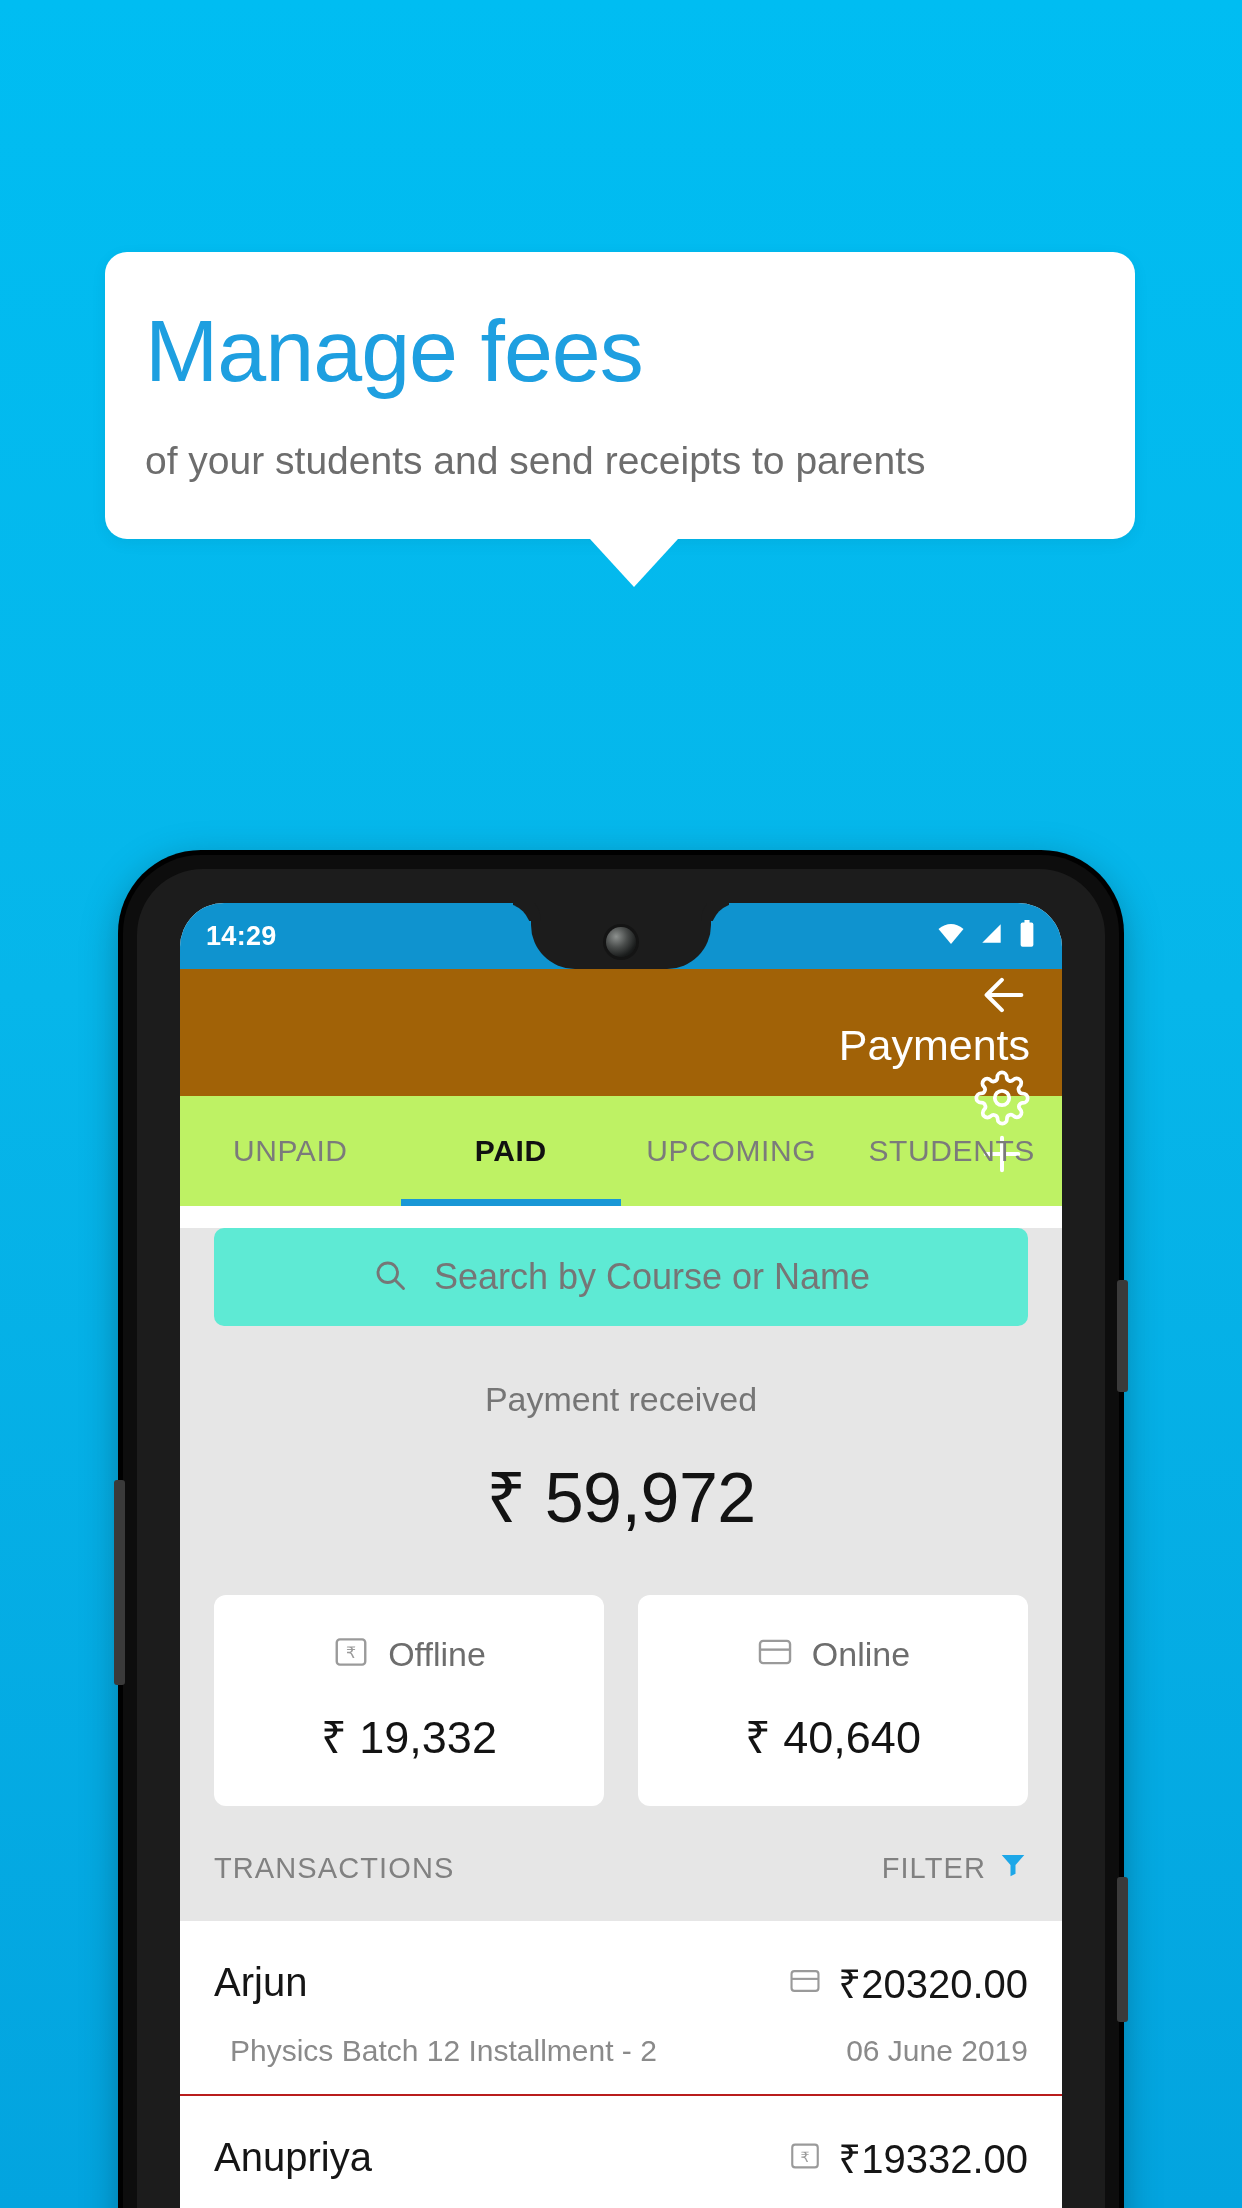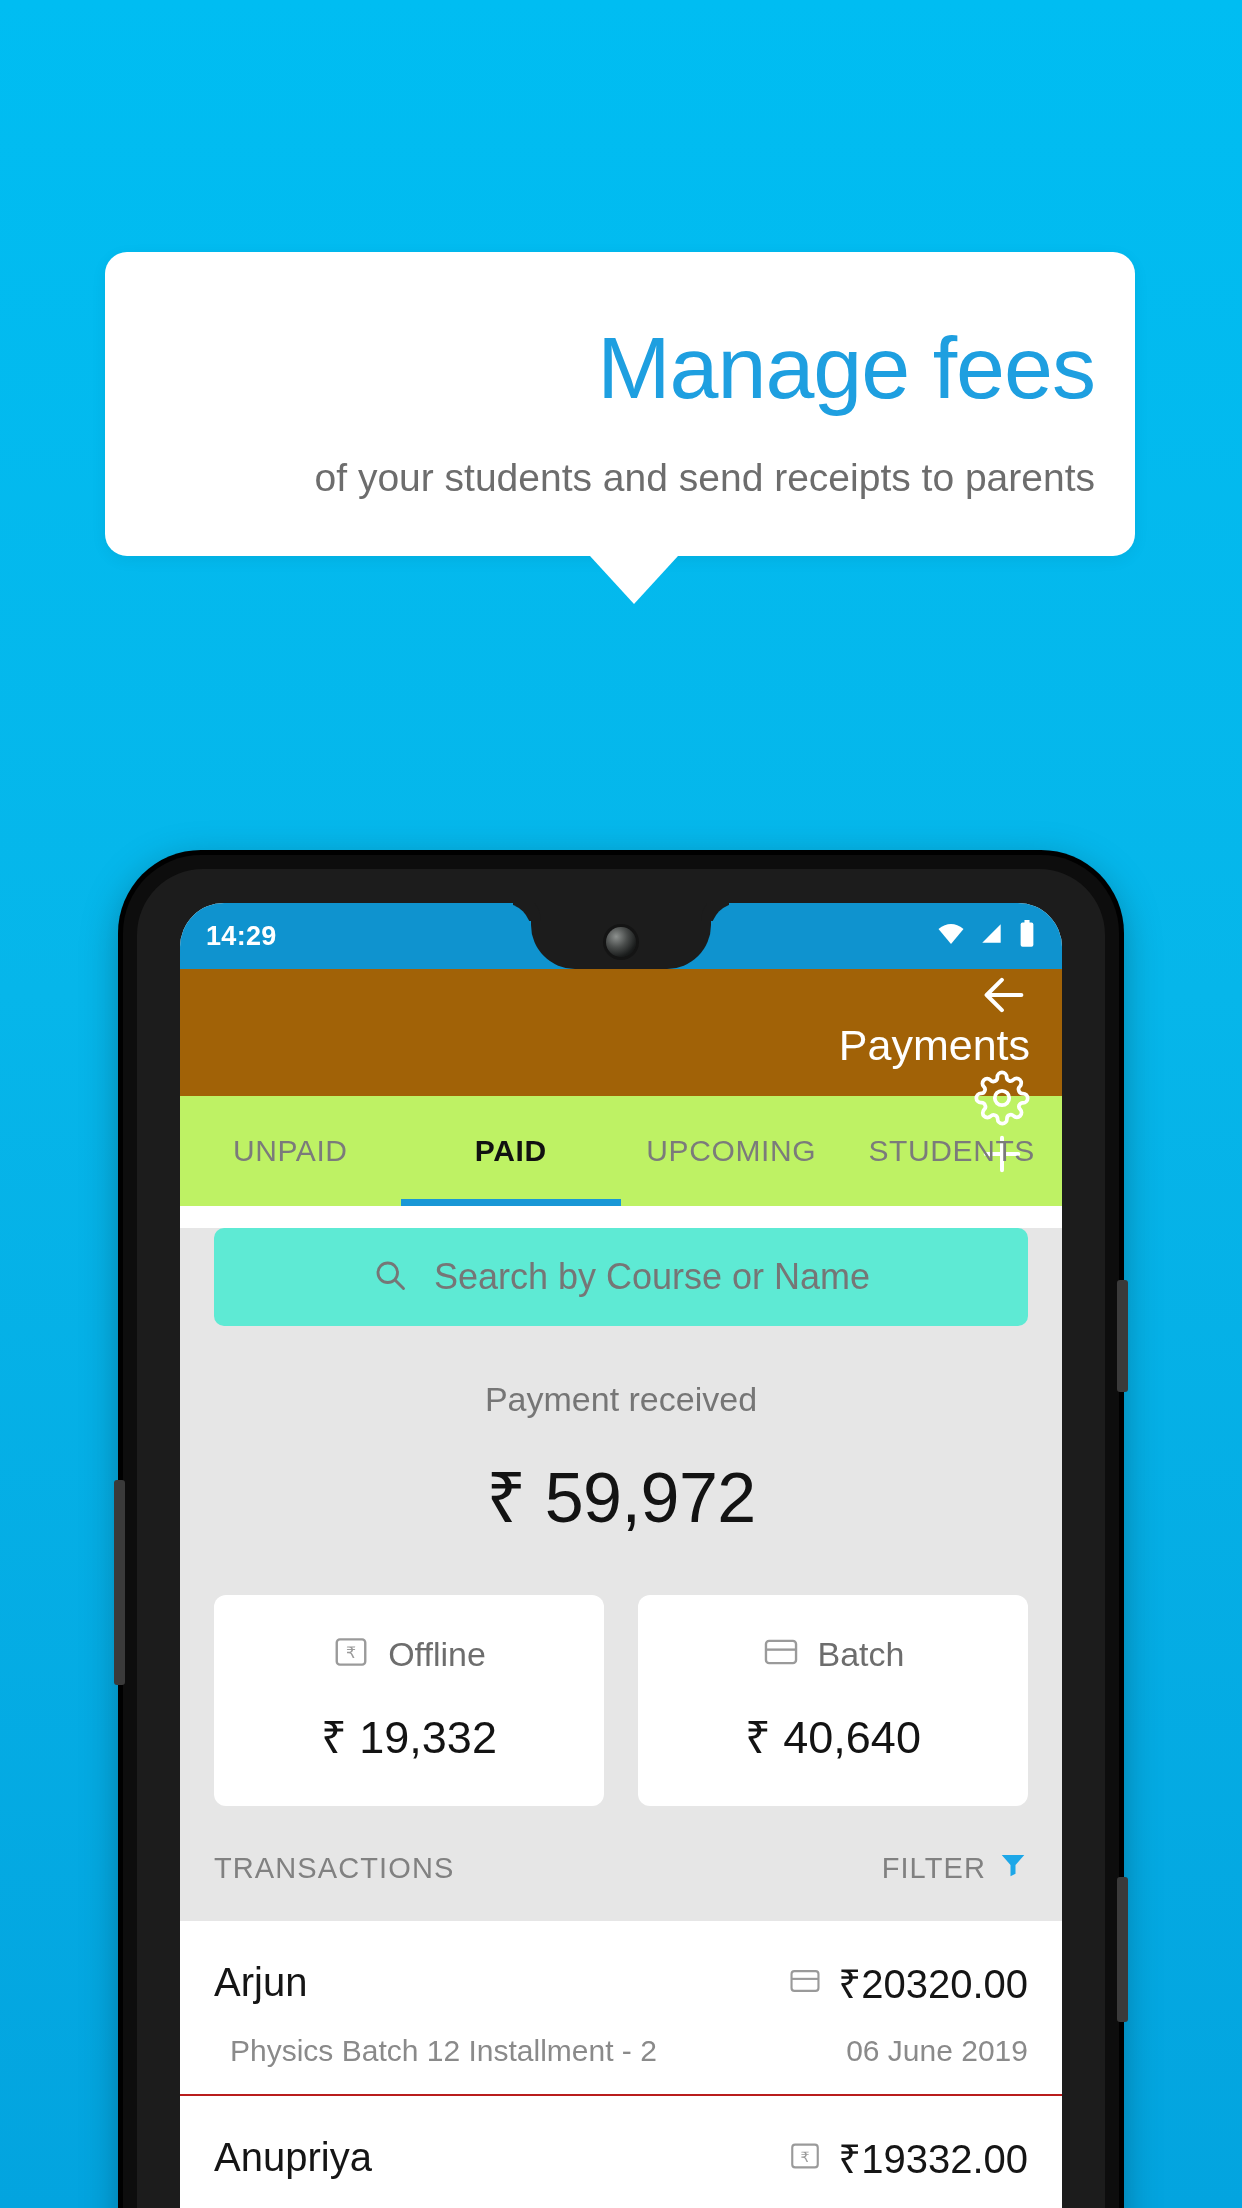--- a/index.html
+++ b/index.html
@@ -8,22 +8,22 @@
     font-family:"Liberation Sans", sans-serif;
     background:linear-gradient(180deg,#00bdf2 0%,#06b6ea 45%,#03a4df 100%);
     position:relative;
   }
 
   
   .bubble-wrap { position:absolute; left:105px; top:252px; width:1030px; }
   .bubble {
     background:#ffffff;
     border-radius:22px;
-    padding:70px 40px 56px;
-    text-align:right;
+    padding:53px 40px 56px;
+    text-align:left;
     box-shadow:0 4px 16px rgba(0,0,0,.06);
   }
   .bubble-title {
     color:#1e9fe0;
     font-size:88px;
     font-weight:400;
     letter-spacing:-1px;
     line-height:1.05;
     white-space:nowrap;
   }
@@ -267,21 +267,21 @@
             <div class="card-amt">₹ 19,332</div>
           </div>
           <div class="card">
             <div class="card-head">
               <span>
                 <svg width="38" height="38" viewBox="0 0 24 24" fill="none" stroke="#9a9a9a" stroke-width="1.5">
                     <rect x="2.5" y="5" width="19" height="14" rx="2"></rect>
                     <path d="M2.5 10.5h19"></path>
                   </svg>
               </span>
-              <span class="card-label">Batch</span>
+              <span class="card-label">Online</span>
             </div>
             <div class="card-amt">₹ 40,640</div>
           </div>
         </div>
 
         <div class="tx-head">
           <span>TRANSACTIONS</span>
           <span class="filter">
             <span>FILTER</span>
             <span>

